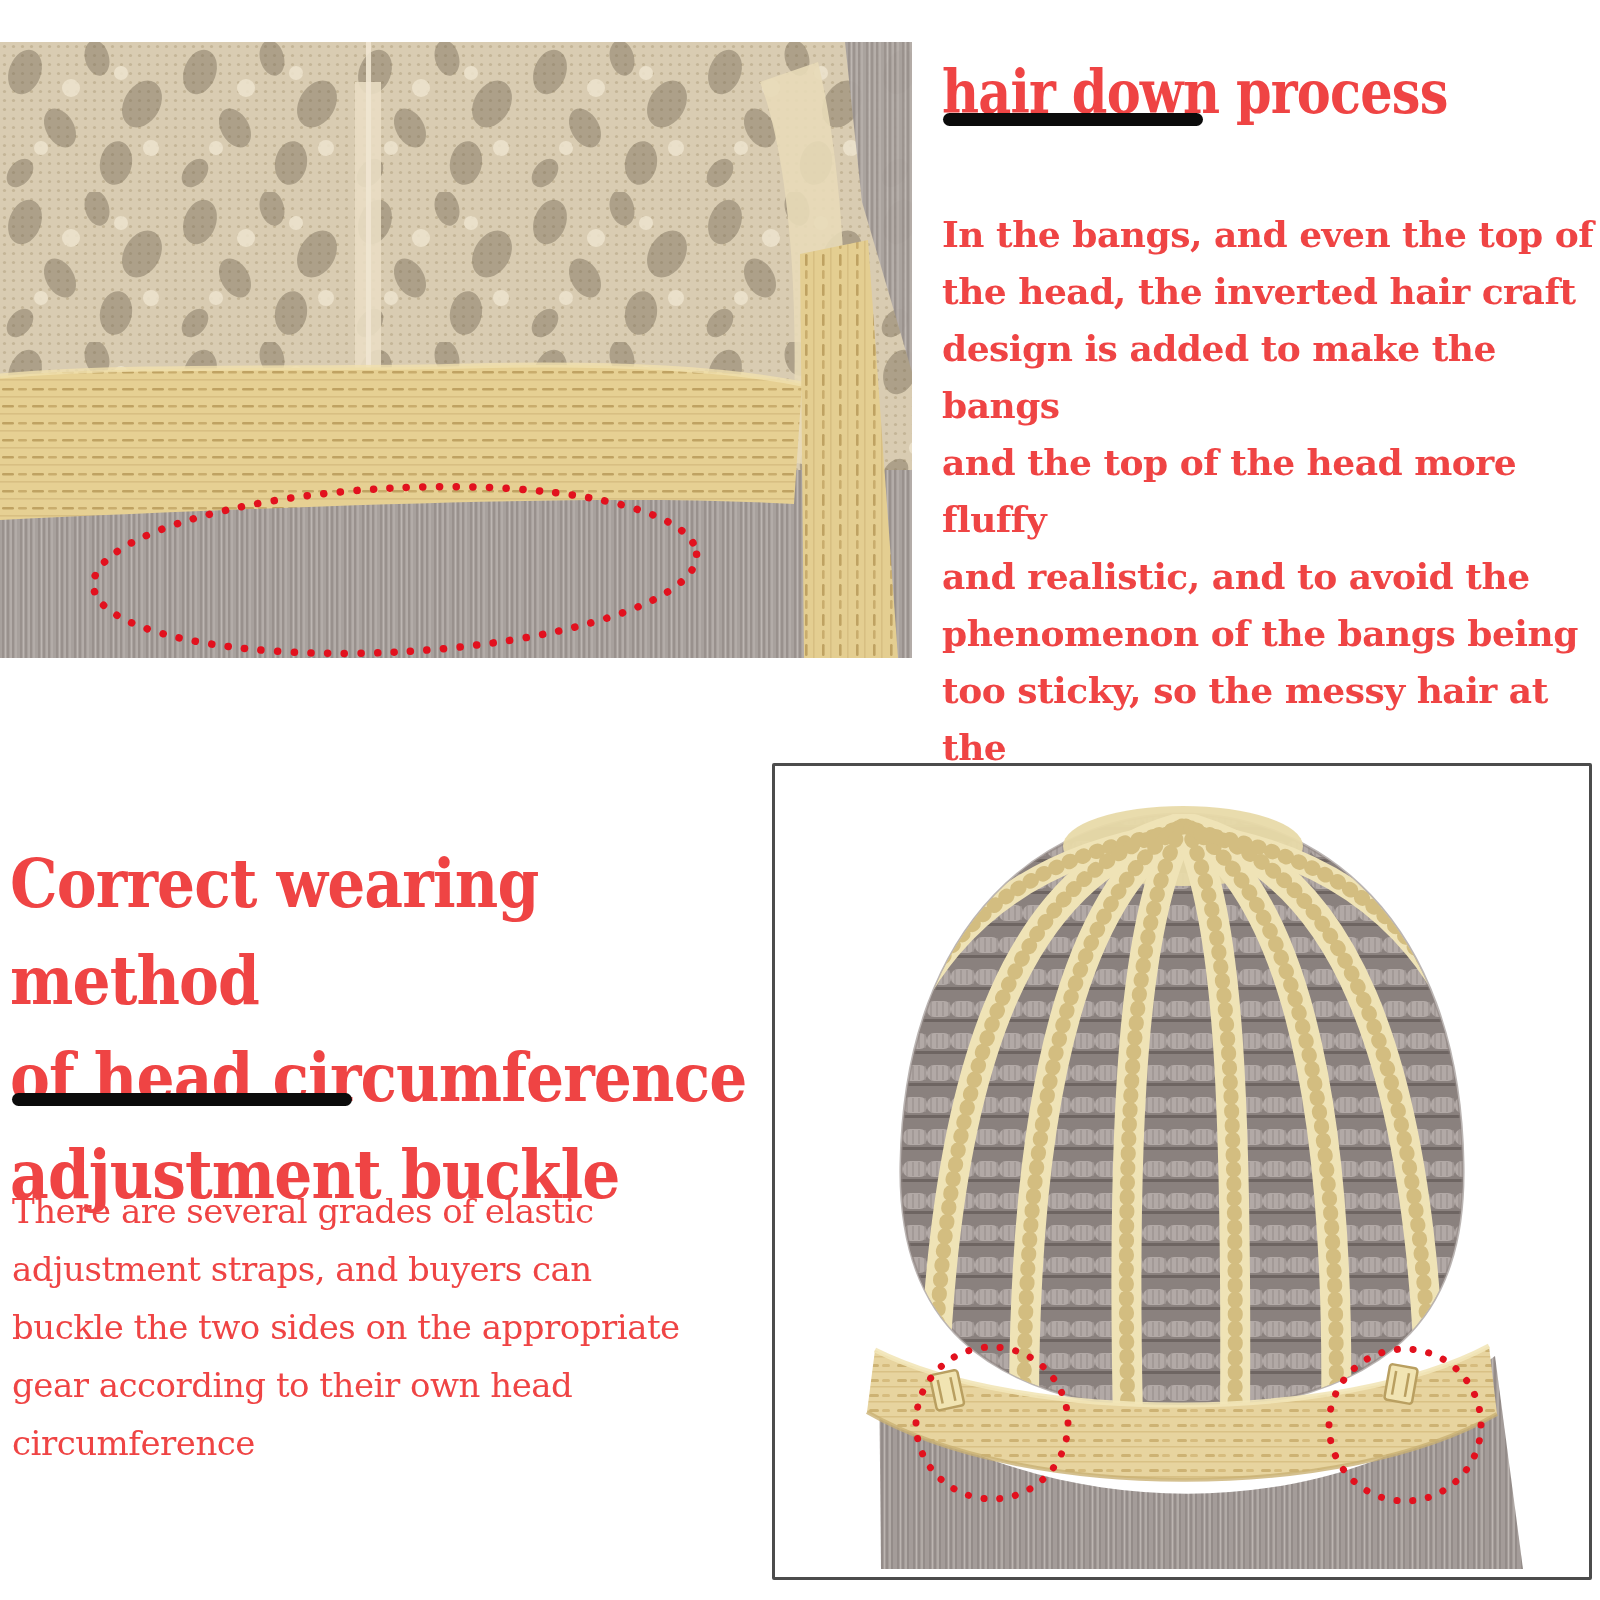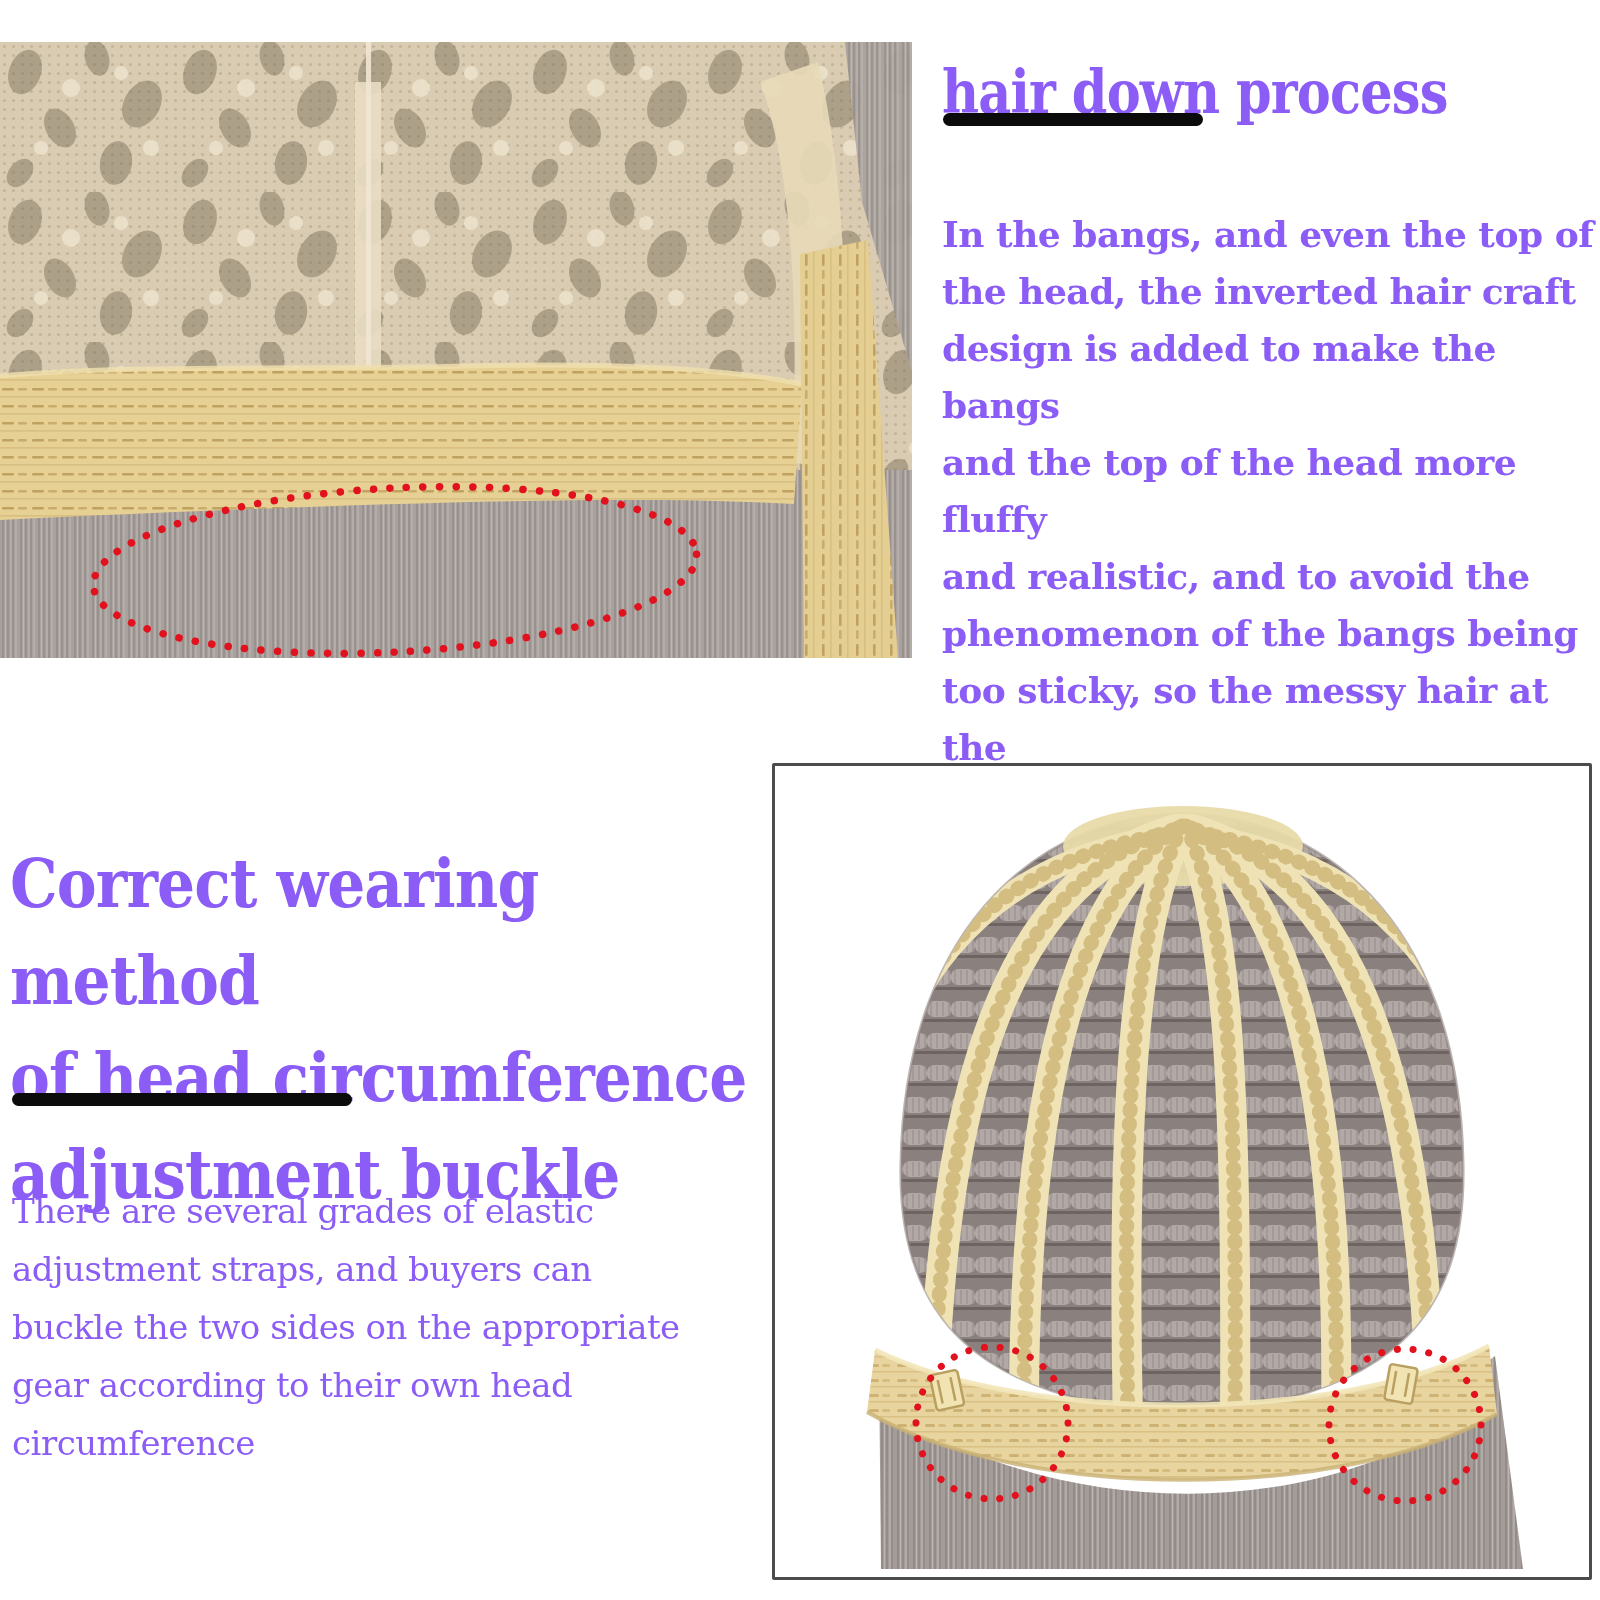--- a/index.html
+++ b/index.html
@@ -1,17 +1,17 @@
 <!DOCTYPE html>
 <html><head>
 <meta charset="utf-8">
 <style>
   html,body{margin:0;padding:0;background:#fff;}
   .canvas{position:relative;width:1600px;height:1600px;background:#ffffff;overflow:hidden;
-          font-family:"DejaVu Serif", "Liberation Serif", serif;color:#8b5cf6;}
+          font-family:"DejaVu Serif", "Liberation Serif", serif;color:#ef4444;}
   figure{margin:0;padding:0;}
   .photo-top{position:absolute;left:0;top:42px;width:912px;height:616px;}
   .photo-bottom{position:absolute;left:772px;top:763px;width:820px;height:817px;
                 border:3px solid #4c4c4c;border-radius:2px;background:#fff;box-sizing:border-box;padding:8px;}
   .photo-top svg,.photo-bottom svg{display:block;width:100%;height:100%;}
   .h-right{position:absolute;left:942px;top:14px;width:700px;font-size:60px;line-height:76px;font-weight:700;
            transform:scaleX(.85);transform-origin:0 0;white-space:nowrap;letter-spacing:-1px;}
   .rule{position:absolute;height:13px;border-radius:7px;background:#0b0b0b;}
   .rule-right{left:943px;top:113px;width:260px;}
   .rule-left{left:12px;top:1093px;width:340px;}

